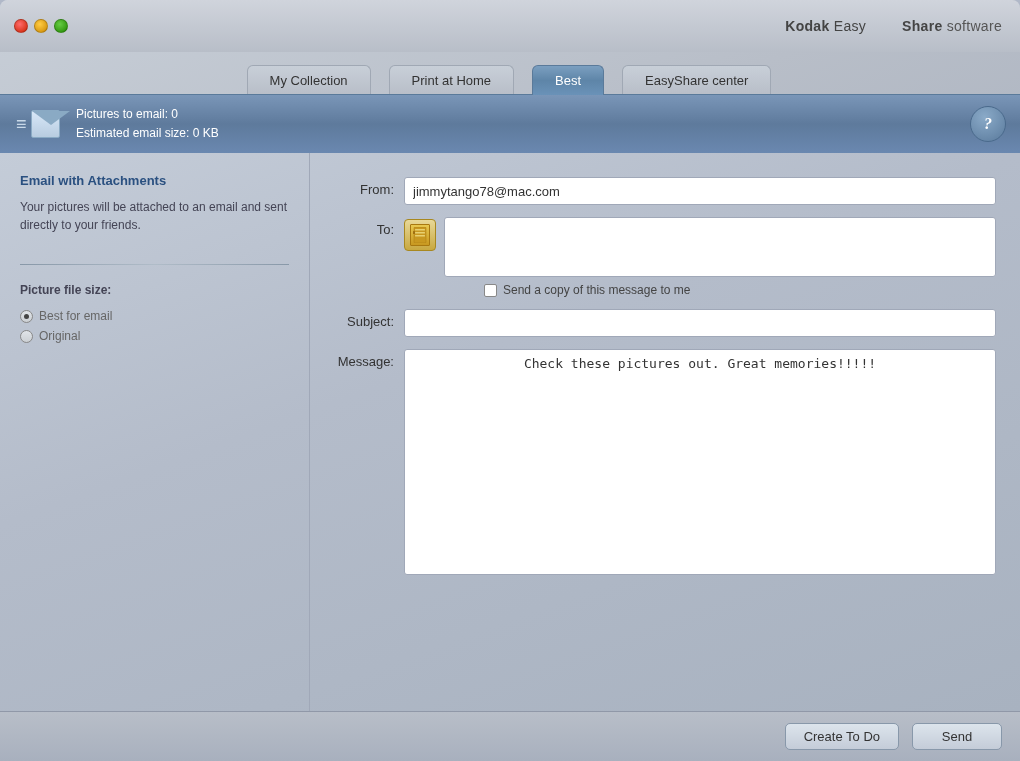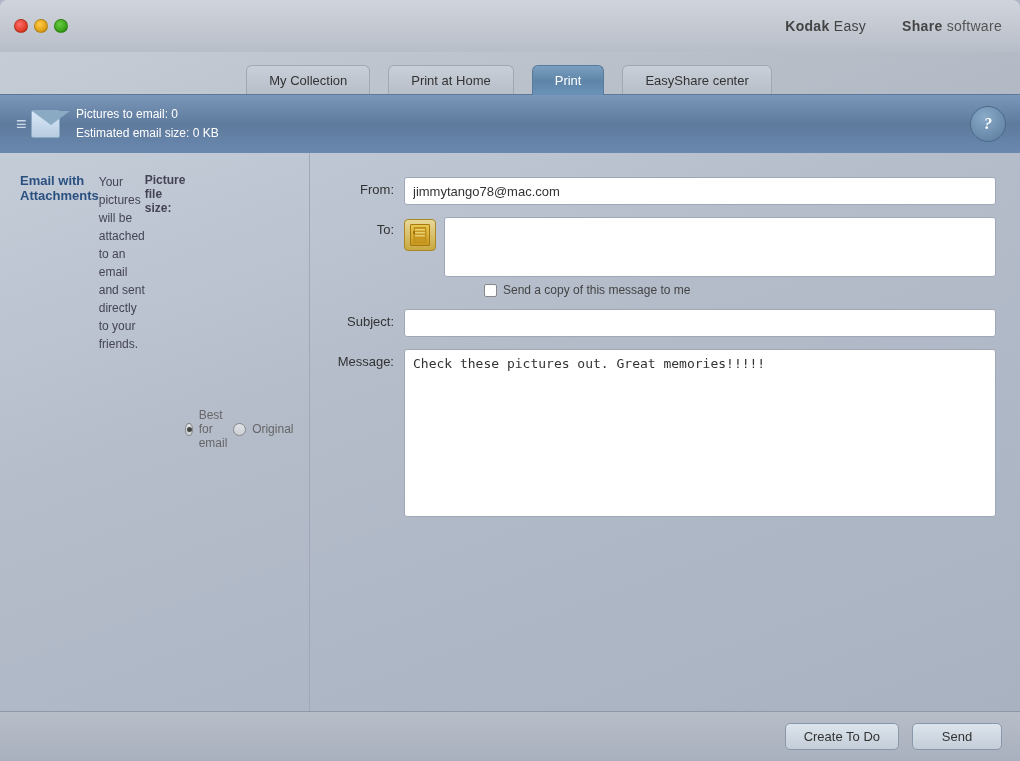--- a/index.html
+++ b/index.html
@@ -185,21 +185,21 @@
       flex: 1;
       background: linear-gradient(160deg, #c4ccd8 0%, #b4bcca 40%, #a8b2c0 100%);
     }
 
     
     .left-panel {
       width: 310px;
       padding: 20px 20px;
       border-right: 1px solid #a0a8b8;
       display: flex;
-      flex-direction: row;
+      flex-direction: column;
     }
 
     .panel-title {
       font-size: 13px;
       font-weight: bold;
       color: #2a5080;
       margin-bottom: 10px;
     }
 
     .panel-desc {
@@ -353,29 +353,30 @@
     }
 
     .checkbox-label {
       font-size: 12px;
       color: #444;
     }
 
     .message-textarea {
       flex: 1;
       width: 100%;
-      height: 168px;
+      height: 226px;
       border: 1px solid #a0a8b8;
       border-radius: 3px;
       background: white;
       padding: 6px 8px;
       font-size: 13px;
       color: #333;
       resize: none;
       outline: none;
+      text-align: center;
     }
 
     
     .bottom-bar {
       height: 50px;
       background: linear-gradient(180deg, #b8bec8 0%, #a8b0be 100%);
       display: flex;
       align-items: center;
       justify-content: flex-end;
       padding: 0 18px;
@@ -415,21 +416,21 @@
   <div class="main-content">
 
     <div class="tab-bar">
       <div class="tab">
         <span>My Collection</span>
       </div>
       <div class="tab">
         <span>Print at Home</span>
       </div>
       <div class="tab active">
-        <span>Print</span>
+        <span>Best</span>
       </div>
       <div class="tab">
         <span>EasyShare center</span>
       </div>
     </div>
 
     <div class="header-bar">
       <div class="email-icon-container">
         <span class="list-icon">≡</span>
         <div class="email-envelope"></div>

